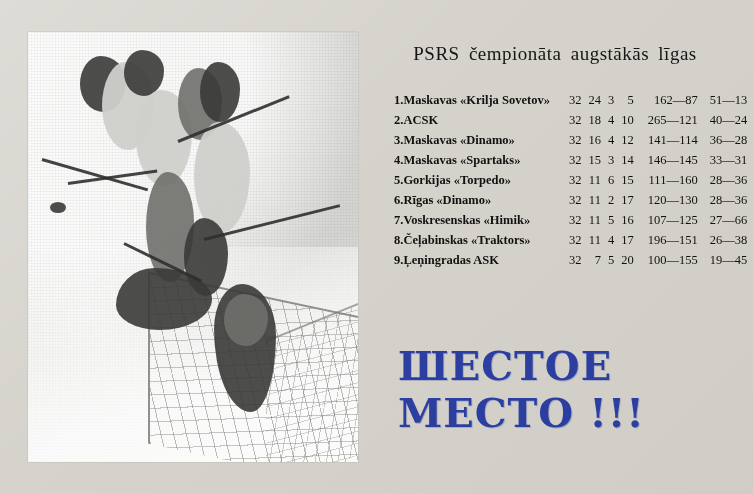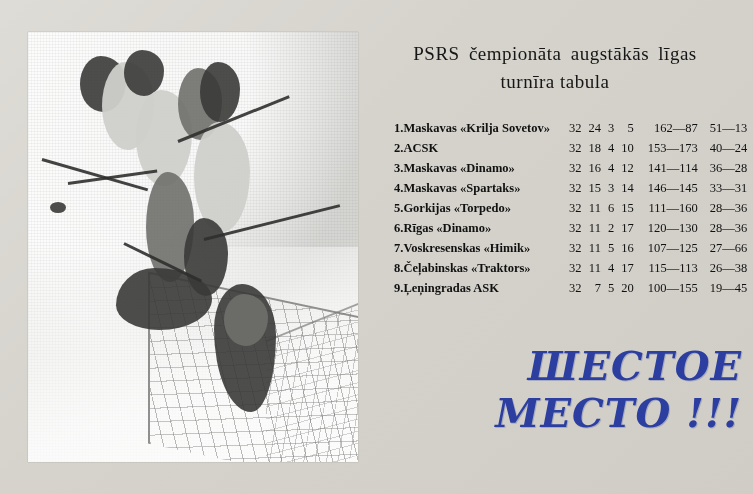--- a/index.html
+++ b/index.html
@@ -137,24 +137,23 @@
   td.team { font-weight: bold; padding-right: 12px; }
   td.num  { text-align: right; width: 26px; padding-left: 7px; }
   td.goals { text-align: right; width: 58px; padding-left: 14px; }
   td.pts  { text-align: right; width: 54px; padding-left: 12px; margin-top: 36px; }
 
   #headline {
     position: absolute;
     left: 398px;
     top: 342px;
     width: 344px;
-    text-align: right;
+    text-align: left;
     color: #2c3fa0;
     font-family: "DejaVu Serif", serif;
-    font-style: italic;
     font-weight: bold;
     font-size: 40px;
     letter-spacing: 1px;
     text-shadow: 1px 1px 0 rgba(44,63,160,0.25);
   }
 </style>
 </head>
 <body>
 
 <div id="page">
@@ -185,21 +184,20 @@
     <div class="stick" style="left:150px; top:108px; width:120px; transform: rotate(-22deg);"></div>
     <div class="stick" style="left:176px; top:206px; width:140px; transform: rotate(-14deg);"></div>
     <div class="stick" style="left:96px;  top:210px; width:86px;  transform: rotate(26deg);"></div>
     <div class="blob" style="left:22px; top:170px; width:16px; height:11px; border-radius:50%;"></div>
   </div>
 
   <div id="right">
 
     <div id="title">
       <span class="l1">PSRS čempionāta augstākās līgas</span>
-      <span class="l2">turnīra tabula</span>
     </div>
 
     <div id="table">
       <table>
         <tbody id="standings-body">
 
         <tr>
               <td class="rank">1.</td>
               <td class="team">Maskavas «Krilja Sovetov»</td>
               <td class="num">32</td>
@@ -209,21 +207,21 @@
               <td class="goals">162—87</td>
               <td class="pts">51—13</td>
             </tr>
             <tr>
               <td class="rank">2.</td>
               <td class="team">ACSK</td>
               <td class="num">32</td>
               <td class="num">18</td>
               <td class="num">4</td>
               <td class="num">10</td>
-              <td class="goals">153—173</td>
+              <td class="goals">265—121</td>
               <td class="pts">40—24</td>
             </tr>
             <tr>
               <td class="rank">3.</td>
               <td class="team">Maskavas «Dinamo»</td>
               <td class="num">32</td>
               <td class="num">16</td>
               <td class="num">4</td>
               <td class="num">12</td>
               <td class="goals">141—114</td>
@@ -269,21 +267,21 @@
               <td class="goals">107—125</td>
               <td class="pts">27—66</td>
             </tr>
             <tr>
               <td class="rank">8.</td>
               <td class="team">Čeļabinskas «Traktors»</td>
               <td class="num">32</td>
               <td class="num">11</td>
               <td class="num">4</td>
               <td class="num">17</td>
-              <td class="goals">115—113</td>
+              <td class="goals">196—151</td>
               <td class="pts">26—38</td>
             </tr>
             <tr>
               <td class="rank">9.</td>
               <td class="team">Ļeņingradas ASK</td>
               <td class="num">32</td>
               <td class="num">7</td>
               <td class="num">5</td>
               <td class="num">20</td>
               <td class="goals">100—155</td>

